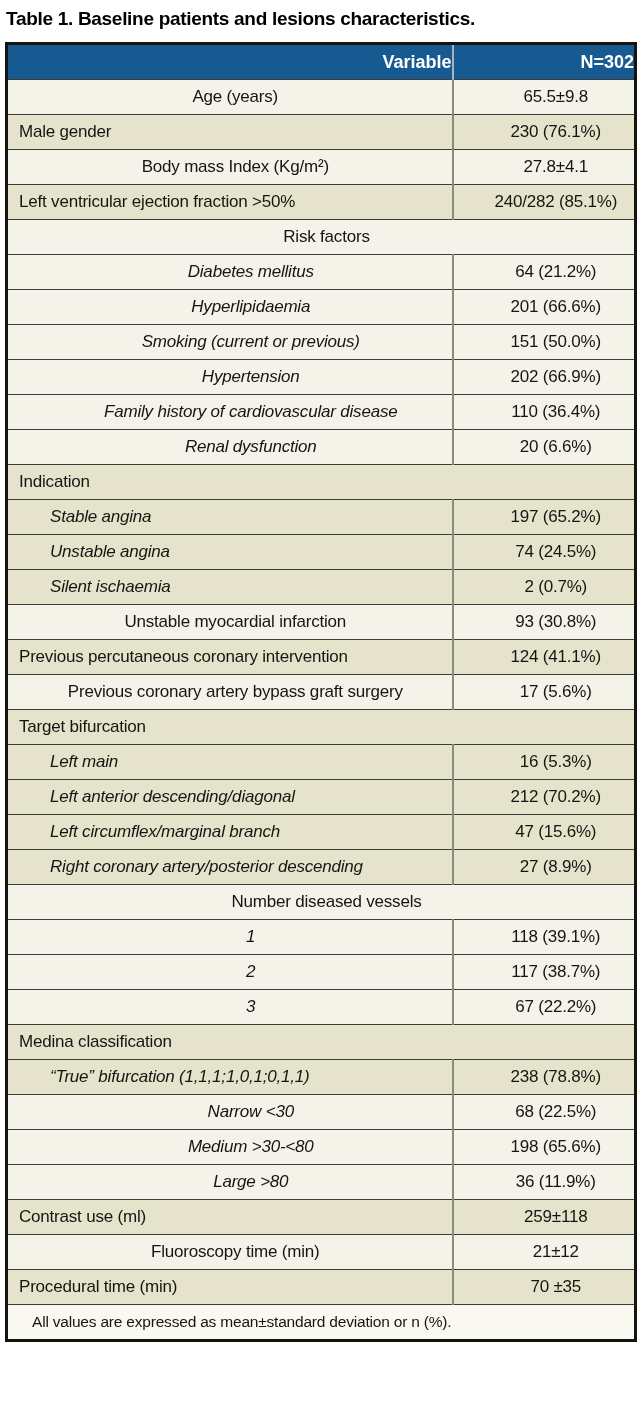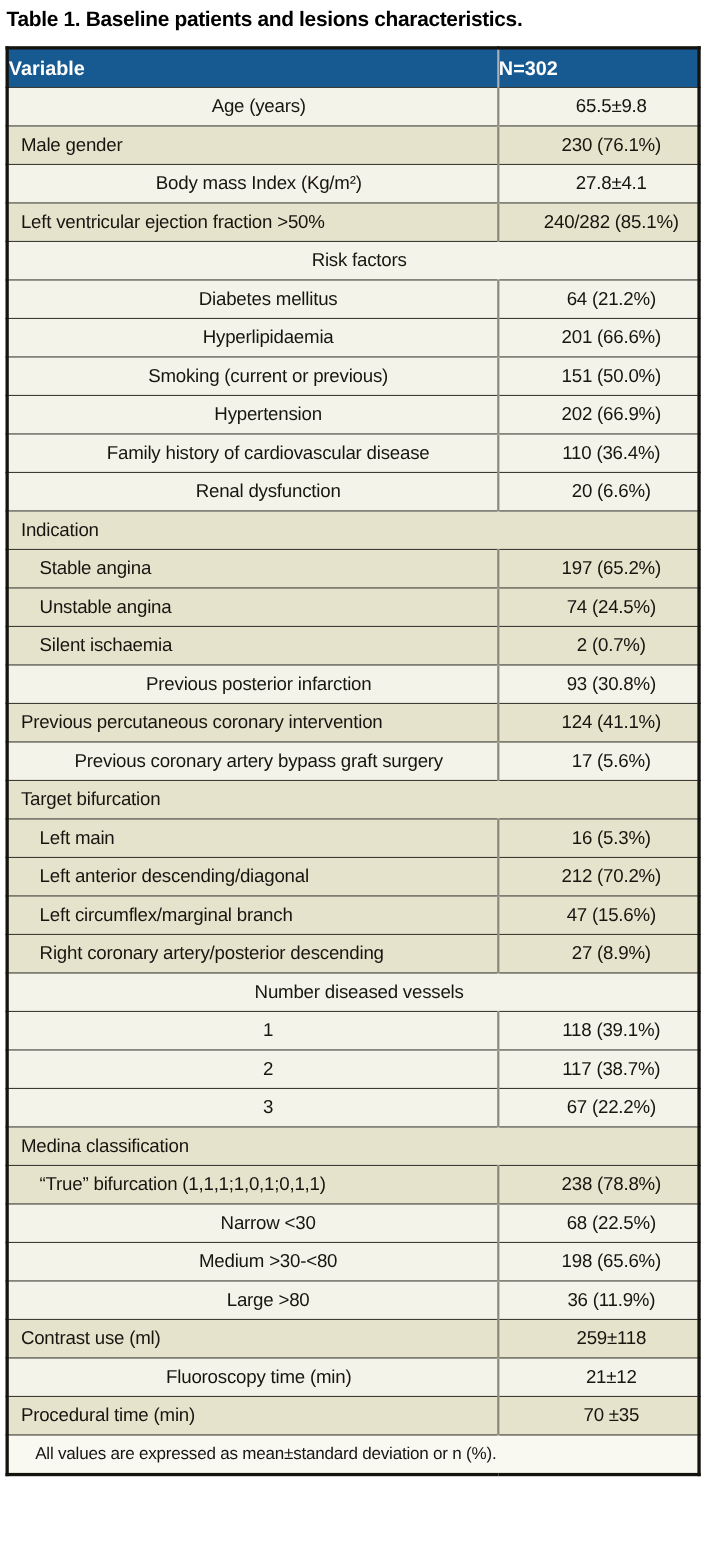--- a/index.html
+++ b/index.html
@@ -28,37 +28,37 @@
     border: 3px solid #14130e;
   }
   col.c1 { width: 446px; }
   col.c2 { width: 183px; }
   th {
     background: var(--header-bg);
     color: var(--header-text);
     font-size: 18px;
     font-weight: bold;
     height: 34px;
-    text-align: left;
+    text-align: right;
     padding: 0;
   }
   th.n-col { border-left: 2px solid #a6b1b9; }
   td {
     height: 34px;
     font-size: 17px;
     padding: 0;
     border-top: 1.5px solid var(--row-divider);
     letter-spacing: -0.2px;
     line-height: 1.05;
   }
   td.label {
     text-align: left;
     padding-left: 11px;
   }
-  td.label.indent { padding-left: 28px; }
+  td.label.indent { padding-left: 42px; font-style: italic; }
   td.value {
     text-align: center;
     border-left: 2px solid var(--col-divider);
     padding-left: 24px;
   }
   tr.light td { background: var(--row-light); text-align: center; }
   tr.dark td { background: var(--row-dark); }
   td.footnote {
     background: var(--footnote-bg);
     font-size: 15.5px;
@@ -135,21 +135,21 @@
         </tr>
         <tr class="dark">
           <td class="label indent">Unstable angina</td>
           <td class="value">74 (24.5%)</td>
         </tr>
         <tr class="dark">
           <td class="label indent">Silent ischaemia</td>
           <td class="value">2 (0.7%)</td>
         </tr>
         <tr class="light">
-          <td class="label">Previous posterior infarction</td>
+          <td class="label">Unstable myocardial infarction</td>
           <td class="value">93 (30.8%)</td>
         </tr>
         <tr class="dark">
           <td class="label">Previous percutaneous coronary intervention</td>
           <td class="value">124 (41.1%)</td>
         </tr>
         <tr class="light">
           <td class="label">Previous coronary artery bypass graft surgery</td>
           <td class="value">17 (5.6%)</td>
         </tr>

